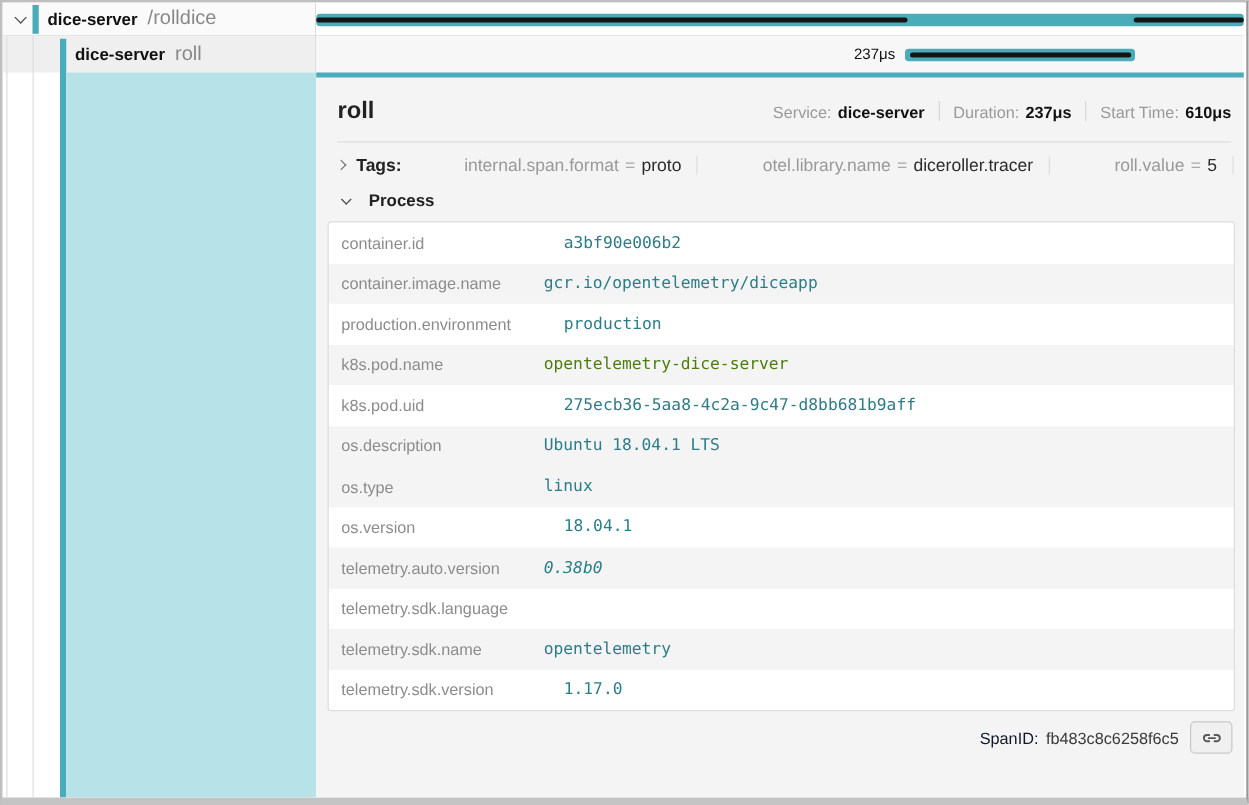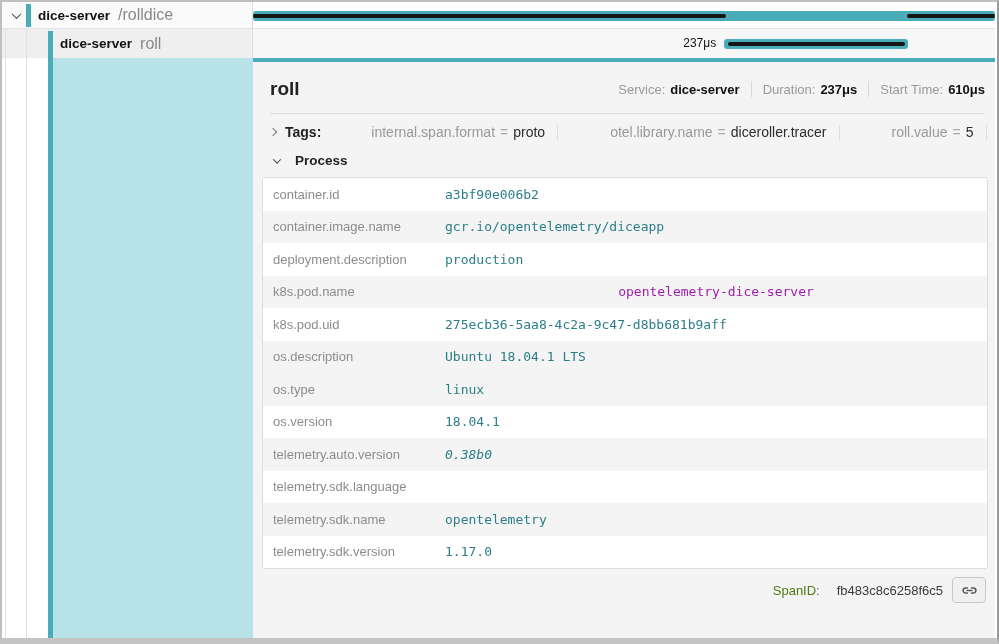--- a/index.html
+++ b/index.html
@@ -61,26 +61,26 @@
   .tagslabel { font-weight:bold; color:#222; margin:0 10px 0 6px; }
   .titem { display:flex; align-items:center; white-space:nowrap;padding-left:40px; }
   .tkey { color:#999; } .teq { color:#aaa; margin:0 5px; } .tval { color:#2b2b2b; }
   .tdiv { width:1px; height:15px; background:#ddd; margin:0 12px; }
 
   .procrow { display:flex; align-items:center; margin:13px 0 0 17px; font-size:13.5px; cursor:pointer; }
   .proclabel { font-weight:bold; color:#222; margin-left:8px; }
 
   .ptable { margin:9px 7px 0 9px; border:1px solid #ddd; border-radius:3px; background:#f4f4f4; overflow:hidden; }
   .prow { display:flex; align-items:center; height:32.5px; }
-  .prow.odd { background:#fff; }
+  .prow.odd { background:#fff;gap:16px; }
   .pkey { width:172px; padding-left:10px; font-size:13px; color:#8c8c8c; }
-  .pval { flex:1; font-family:"DejaVu Sans Mono","Liberation Mono",monospace; font-size:13px;margin-left:10px; }
+  .pval { flex:1; font-family:"DejaVu Sans Mono","Liberation Mono",monospace; font-size:13px; }
 
   .dfooter { display:flex; align-items:center; justify-content:flex-end; margin-top:8px; padding-right:9px; }
-  .fidlabel { color:#4d7c0f; font-size:13px; margin-right:17px; }
+  .fidlabel { color:#0f172a; font-size:13px; margin-right:6px; }
   .fidval { color:#3a3a3a; font-size:13px; font-weight:500; margin-right:9px; }
   .linkbtn { width:34px; height:26px; border:1px solid #c8c8c8; border-radius:4px; background:#f0f0f0;
              display:flex; align-items:center; justify-content:center; cursor:pointer; }
 </style>
 </head>
 <body>
 
 <div class="page">
   <div class="app">
 
@@ -179,26 +179,26 @@
       <div class="ptable" id="process-table">
           <div class="prow odd">
             <div class="pkey">container.id</div>
             <div class="pval" style="color: rgb(43, 126, 137);">a3bf90e006b2</div>
           </div>
           <div class="prow">
             <div class="pkey">container.image.name</div>
             <div class="pval" style="color: rgb(43, 126, 137);">gcr.io/opentelemetry/diceapp</div>
           </div>
           <div class="prow odd">
-            <div class="pkey">deployment.description</div>
+            <div class="pkey">production.environment</div>
             <div class="pval" style="color: rgb(43, 126, 137);">production</div>
           </div>
           <div class="prow">
             <div class="pkey">k8s.pod.name</div>
-            <div class="pval" style="color: #a21caf; text-align: center;">opentelemetry-dice-server</div>
+            <div class="pval" style="color: #4d7c0f;">opentelemetry-dice-server</div>
           </div>
           <div class="prow odd">
             <div class="pkey">k8s.pod.uid</div>
             <div class="pval" style="color: rgb(43, 126, 137);">275ecb36-5aa8-4c2a-9c47-d8bb681b9aff</div>
           </div>
           <div class="prow">
             <div class="pkey">os.description</div>
             <div class="pval" style="color: rgb(43, 126, 137);">Ubuntu 18.04.1 LTS</div>
           </div>
           <div class="prow">

